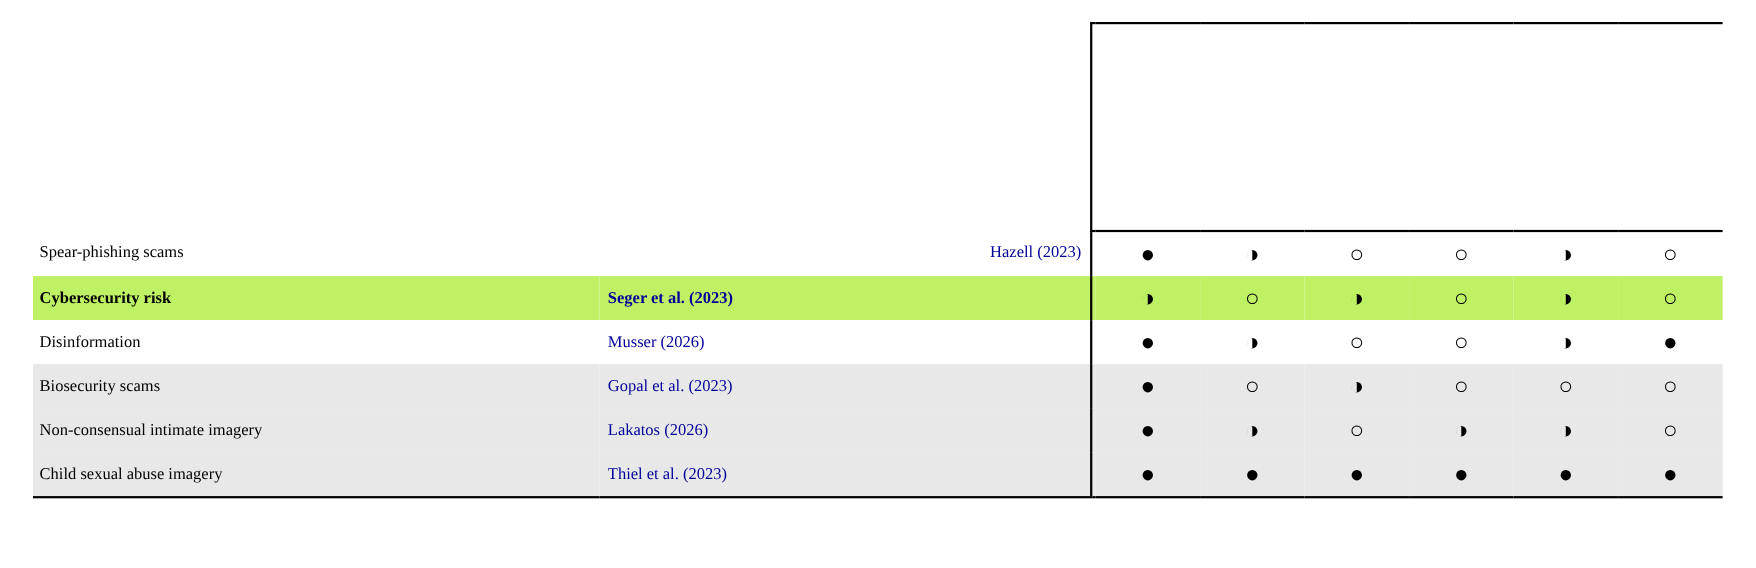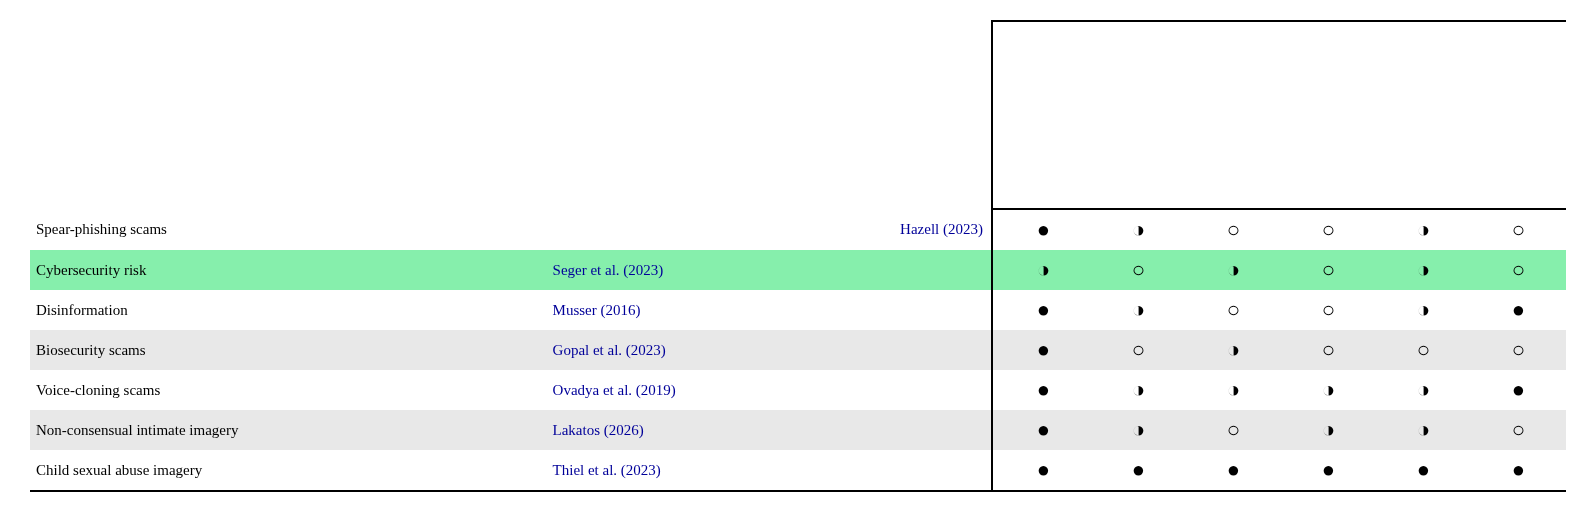--- a/index.html
+++ b/index.html
@@ -200,63 +200,52 @@
           <td class="col-risk">Spear-phishing scams</td>
           <td class="col-paper" style="color: rgb(0, 0, 153); text-align: right;">Hazell (2023)</td>
           <td style="border-left: 2px solid rgb(0, 0, 0); border-right: none; width: 4px; padding: 0px;"></td>
           <td class="symbol-cell" style="text-align: center; font-size: 22px;">●</td>
           <td class="symbol-cell" style="text-align: center; font-size: 22px;">◑</td>
           <td class="symbol-cell" style="text-align: center; font-size: 22px;">○</td>
           <td class="symbol-cell" style="text-align: center; font-size: 22px;">○</td>
           <td class="symbol-cell" style="text-align: center; font-size: 22px;">◑</td>
           <td class="symbol-cell" style="text-align: center; font-size: 22px;">○</td>
         </tr>
-        <tr style="background-color: #86efac;">
+        <tr style="background-color: #bef264; font-weight: bold;">
           <td class="col-risk">Cybersecurity risk</td>
           <td class="col-paper" style="color: rgb(0, 0, 153); margin-top: 14px;">Seger et al. (2023)</td>
           <td style="border-left: 2px solid rgb(0, 0, 0); border-right: none; width: 4px; padding: 0px;"></td>
           <td class="symbol-cell" style="text-align: center; font-size: 22px;">◑</td>
           <td class="symbol-cell" style="text-align: center; font-size: 22px;">○</td>
           <td class="symbol-cell" style="text-align: center; font-size: 22px;">◑</td>
           <td class="symbol-cell" style="text-align: center; font-size: 22px;">○</td>
           <td class="symbol-cell" style="text-align: center; font-size: 22px;">◑</td>
           <td class="symbol-cell" style="text-align: center; font-size: 22px;">○</td>
         </tr>
         <tr>
           <td class="col-risk">Disinformation</td>
-          <td class="col-paper" style="color: rgb(0, 0, 153);">Musser (2016)</td>
+          <td class="col-paper" style="color: rgb(0, 0, 153);">Musser (2026)</td>
           <td style="border-left: 2px solid rgb(0, 0, 0); border-right: none; width: 4px; padding: 0px;"></td>
           <td class="symbol-cell" style="text-align: center; font-size: 22px;">●</td>
           <td class="symbol-cell" style="text-align: center; font-size: 22px;">◑</td>
           <td class="symbol-cell" style="text-align: center; font-size: 22px;">○</td>
           <td class="symbol-cell" style="text-align: center; font-size: 22px;">○</td>
           <td class="symbol-cell" style="text-align: center; font-size: 22px;">◑</td>
           <td class="symbol-cell" style="text-align: center; font-size: 22px;">●</td>
         </tr>
         <tr style="background-color: rgb(232, 232, 232);">
           <td class="col-risk">Biosecurity scams</td>
           <td class="col-paper" style="color: rgb(0, 0, 153);">Gopal et al. (2023)</td>
           <td style="border-left: 2px solid rgb(0, 0, 0); border-right: none; width: 4px; padding: 0px;"></td>
           <td class="symbol-cell" style="text-align: center; font-size: 22px;">●</td>
           <td class="symbol-cell" style="text-align: center; font-size: 22px;">○</td>
           <td class="symbol-cell" style="text-align: center; font-size: 22px;">◑</td>
           <td class="symbol-cell" style="text-align: center; font-size: 22px;">○</td>
           <td class="symbol-cell" style="text-align: center; font-size: 22px;">○</td>
           <td class="symbol-cell" style="text-align: center; font-size: 22px;">○</td>
-        </tr>
-        <tr>
-          <td class="col-risk">Voice-cloning scams</td>
-          <td class="col-paper" style="color: rgb(0, 0, 153);">Ovadya et al. (2019)</td>
-          <td style="border-left: 2px solid rgb(0, 0, 0); border-right: none; width: 4px; padding: 0px;"></td>
-          <td class="symbol-cell" style="text-align: center; font-size: 22px;">●</td>
-          <td class="symbol-cell" style="text-align: center; font-size: 22px;">◑</td>
-          <td class="symbol-cell" style="text-align: center; font-size: 22px;">◑</td>
-          <td class="symbol-cell" style="text-align: center; font-size: 22px;">◑</td>
-          <td class="symbol-cell" style="text-align: center; font-size: 22px;">◑</td>
-          <td class="symbol-cell" style="text-align: center; font-size: 22px;">●</td>
         </tr>
         <tr style="background-color: rgb(232, 232, 232);">
           <td class="col-risk">Non-consensual intimate imagery</td>
           <td class="col-paper" style="color: rgb(0, 0, 153);">Lakatos (2026)</td>
           <td style="border-left: 2px solid rgb(0, 0, 0); border-right: none; width: 4px; padding: 0px;"></td>
           <td class="symbol-cell" style="text-align: center; font-size: 22px;">●</td>
           <td class="symbol-cell" style="text-align: center; font-size: 22px;">◑</td>
           <td class="symbol-cell" style="text-align: center; font-size: 22px;">○</td>
           <td class="symbol-cell" style="text-align: center; font-size: 22px;">◑</td>
           <td class="symbol-cell" style="text-align: center; font-size: 22px;">◑</td>

